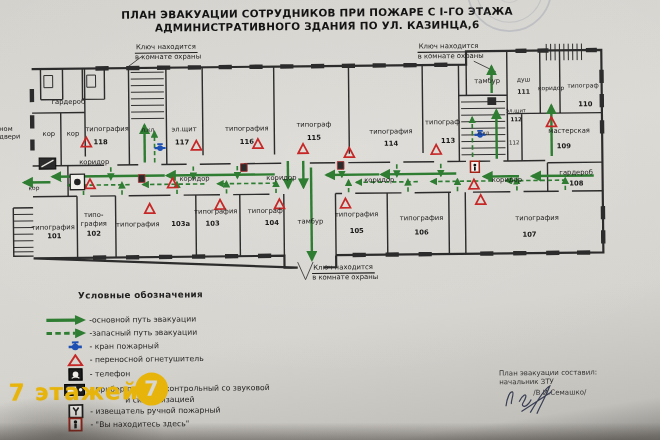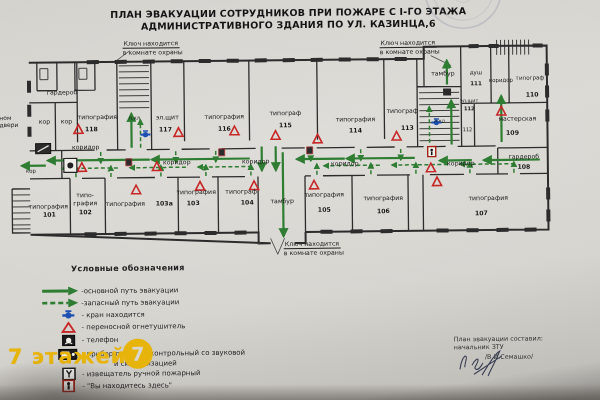--- a/index.html
+++ b/index.html
@@ -301,21 +301,21 @@
         <span class="ic">
           <svg width="38" height="11">
               <g transform="translate(27,6)">
                 <path d="M-6 0 H6" stroke="#1e50b3" stroke-width="2.4"></path>
                 <circle r="3" fill="#1e50b3"></circle>
                 <path d="M-3 -4.2 H3" stroke="#1e50b3" stroke-width="1.8"></path>
                 <path d="M0 -4 V0" stroke="#1e50b3" stroke-width="1.6"></path>
               </g>
             </svg>
         </span>
-        <span class="tx">- кран находится</span>
+        <span class="tx">- кран пожарный</span>
       </div>
 
       <div class="lrow" style="left:0;top:61px;">
         <span class="ic">
           <svg width="38" height="12">
               <path d="M21 10.5 L27 1.5 L33 10.5 Z" fill="none" stroke="#c62828" stroke-width="1.8"></path>
             </svg>
         </span>
         <span class="tx">- переносной огнетушитель</span>
       </div>

